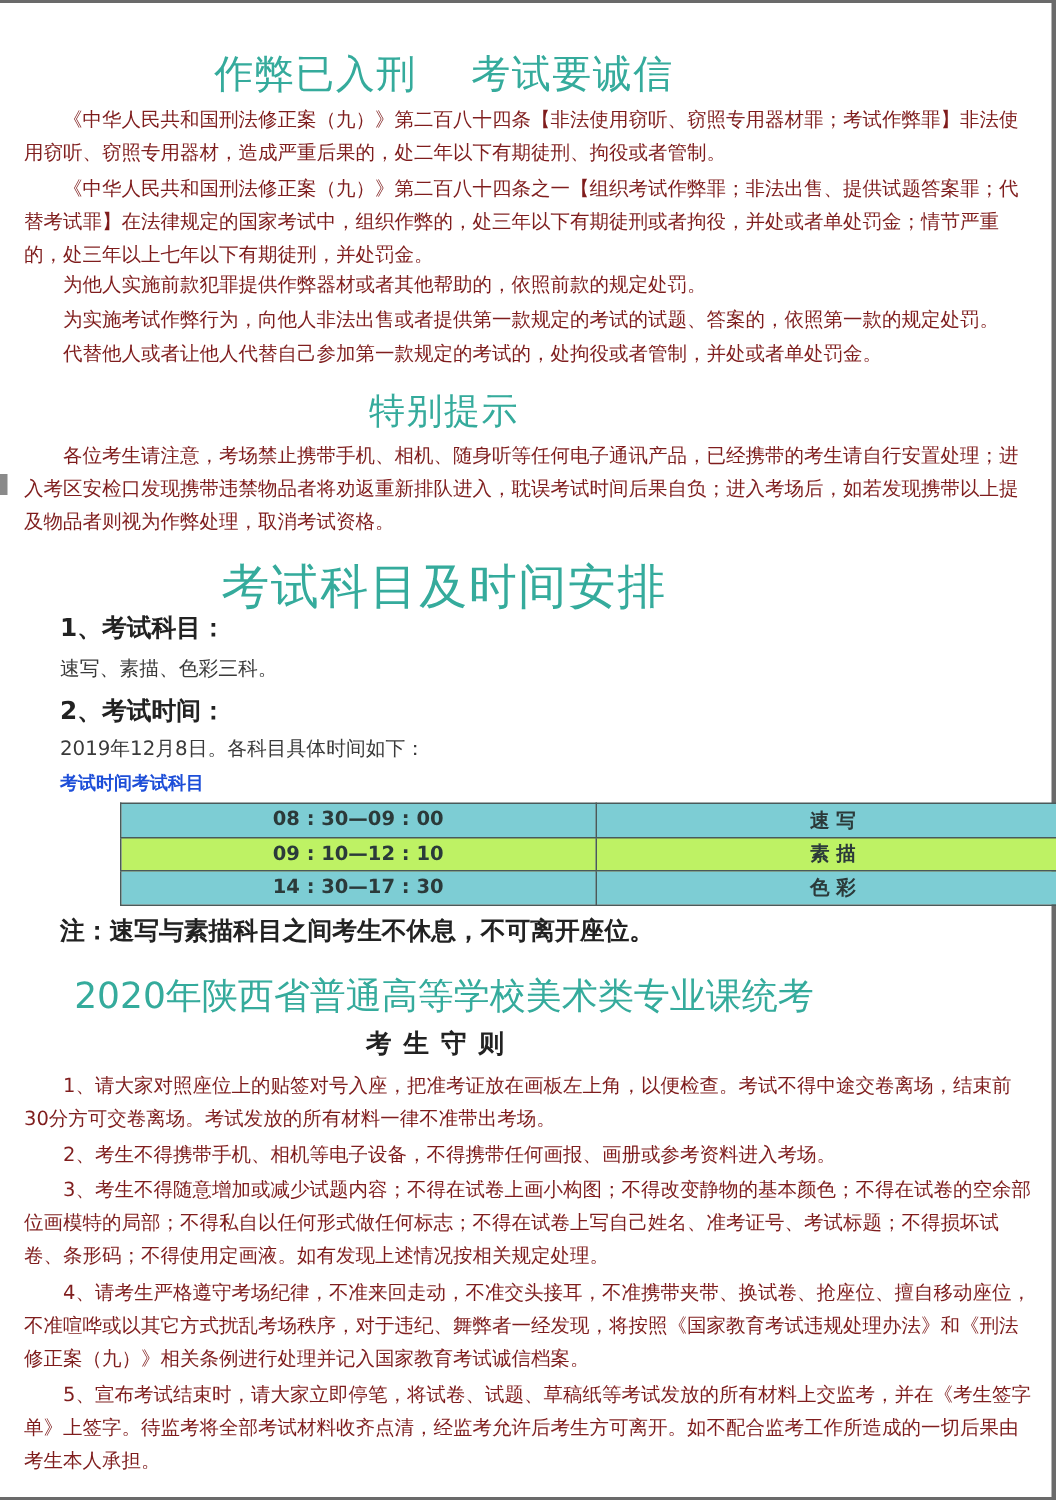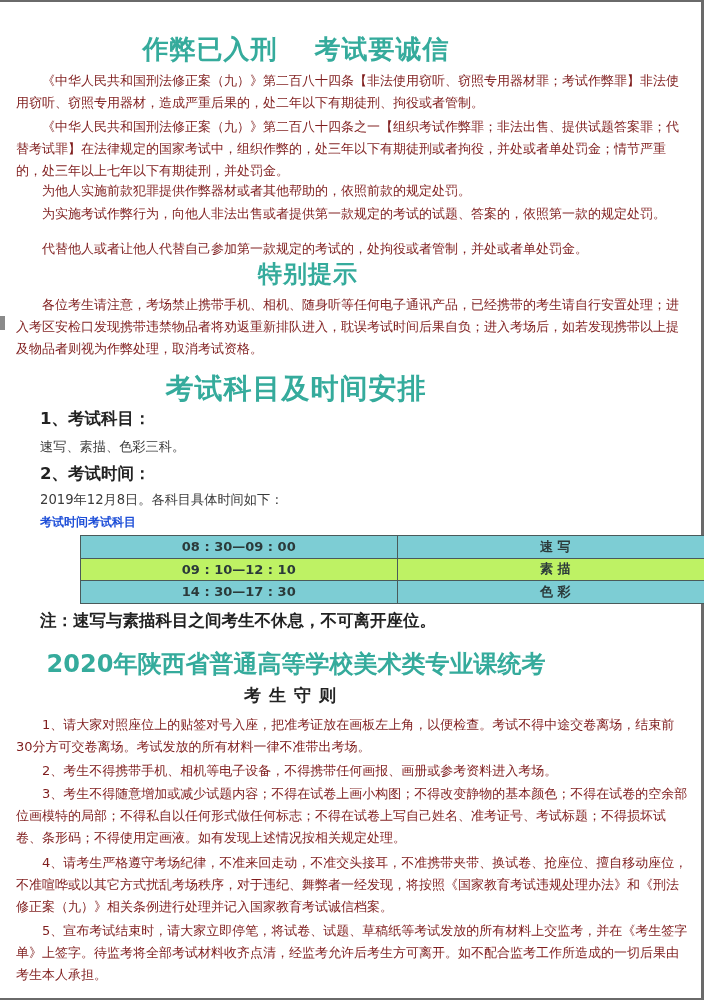--- a/index.html
+++ b/index.html
@@ -18,21 +18,21 @@
     box-sizing: border-box;
     width: 704px; height: 1000px;
     pointer-events: none;
   }
   .left-mark {
     position: absolute; left: 0; top: 316px; width: 5px; height: 14px;
     background: #8a8a8a;
   }
   .title {
     position: absolute; left: 0; width: 592px; text-align: center;
-    color: #35ab9c; font-weight: bold; letter-spacing: 1px;
+    color: #35ab9c; font-weight: normal; letter-spacing: 1px;
   }
   .para {
     position: absolute; left: 16px; width: 672px;
     font-size: 13px; line-height: 22px; color: #7f1d1d;
     text-indent: 2em; margin: 0;
   }
   .plain {
     position: absolute; font-size: 13.2px; line-height: 22px; color: #3a3a3a;
   }
   .subhead {
@@ -64,26 +64,26 @@
 <body>
 
 <div class="frame"></div>
 <div class="left-mark"></div>
 
 <div class="title" style="top:32px;font-size:26px;">作弊已入刑　 考试要诚信</div>
 <p class="para" style="top:70px;">《中华人民共和国刑法修正案（九）》第二百八十四条【非法使用窃听、窃照专用器材罪；考试作弊罪】非法使用窃听、窃照专用器材，造成严重后果的，处二年以下有期徒刑、拘役或者管制。</p>
 <p class="para" style="top:116px;">《中华人民共和国刑法修正案（九）》第二百八十四条之一【组织考试作弊罪；非法出售、提供试题答案罪；代替考试罪】在法律规定的国家考试中，组织作弊的，处三年以下有期徒刑或者拘役，并处或者单处罚金；情节严重的，处三年以上七年以下有期徒刑，并处罚金。</p>
 <p class="para" style="top:180px;">为他人实施前款犯罪提供作弊器材或者其他帮助的，依照前款的规定处罚。</p>
 <p class="para" style="top:203px;">为实施考试作弊行为，向他人非法出售或者提供第一款规定的考试的试题、答案的，依照第一款的规定处罚。</p>
-<p class="para" style="top:226px;margin-top:12px;">代替他人或者让他人代替自己参加第一款规定的考试的，处拘役或者管制，并处或者单处罚金。</p>
+<p class="para" style="top:226px;">代替他人或者让他人代替自己参加第一款规定的考试的，处拘役或者管制，并处或者单处罚金。</p>
 
-<div class="title" style="top:258px;font-size:24px;padding-left:12px;">特别提示</div>
+<div class="title" style="top:258px;font-size:24px;">特别提示</div>
 <p class="para" style="top:294px;">各位考生请注意，考场禁止携带手机、相机、随身听等任何电子通讯产品，已经携带的考生请自行安置处理；进入考区安检口发现携带违禁物品者将劝返重新排队进入，耽误考试时间后果自负；进入考场后，如若发现携带以上提及物品者则视为作弊处理，取消考试资格。</p>
 
-<div class="title" style="top:370px;font-size:28px;">考试科目及时间安排</div>
+<div class="title" style="top:370px;font-size:32px;">考试科目及时间安排</div>
 <div class="subhead" style="top:408px;">1、考试科目：</div>
 <div class="plain" style="left:40px;top:436px;">速写、素描、色彩三科。</div>
 <div class="subhead" style="top:463px;">2、考试时间：</div>
 <div class="plain" style="left:40px;top:489px;">2019年12月8日。各科目具体时间如下：</div>
 <div class="tbl-caption">考试时间考试科目</div>
 
 <table class="sched">
   <tbody>
       <tr class="teal">
     <td>08 : 30—09 : 00</td>

